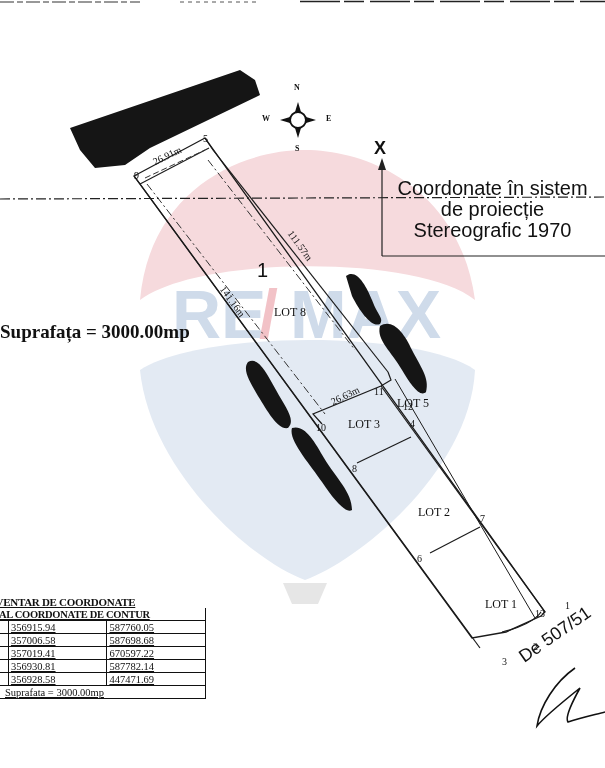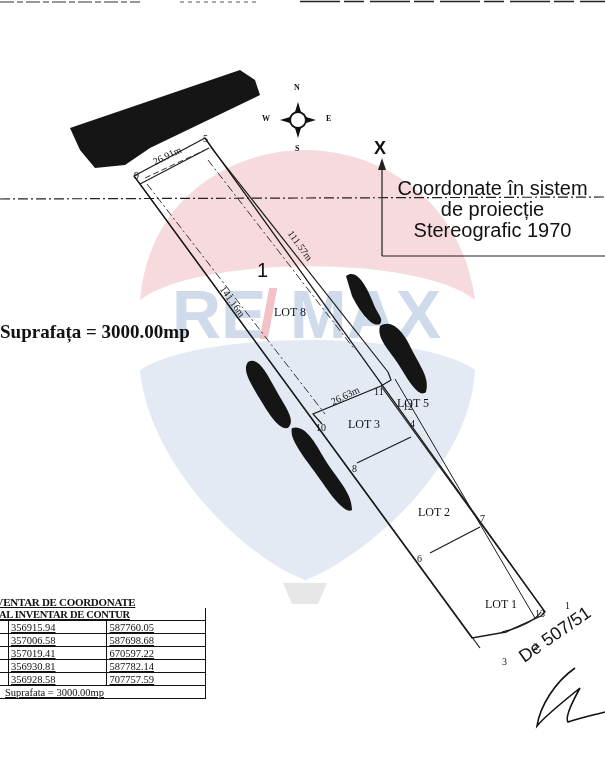--- a/index.html
+++ b/index.html
@@ -136,21 +136,21 @@
 <span class="abs stamp">De 507/51</span>
 <svg class="layer" width="605" height="768">
   <path d="M575,668 C555,682 540,706 537,726 C545,716 565,700 580,688 C570,706 565,718 568,722 C580,718 598,714 605,712" fill="none" stroke="#111" stroke-width="1.6"></path>
 </svg>
 
 <div class="abs tbl">
   <div class="tbl-title" style="margin-left:-14px;">INVENTAR DE COORDONATE</div>
   <table class="coords">
     <tbody>
         <tr>
-      <td colspan="3" class="tbl-title" style="text-align:left;border-top:none;padding-left:0;">AL INVENTAR DE CONTUR</td>
+      <td colspan="3" class="tbl-title" style="text-align:left;border-top:none;padding-left:0;">AL COORDONATE DE CONTUR</td>
     </tr>
     <tr>
       <td></td>
       <td>356915.94</td>
       <td>587760.05</td>
     </tr>
     <tr>
       <td></td>
       <td>357006.58</td>
       <td>587698.68</td>
@@ -161,20 +161,20 @@
       <td>670597.22</td>
     </tr>
     <tr>
       <td></td>
       <td>356930.81</td>
       <td>587782.14</td>
     </tr>
     <tr>
       <td></td>
       <td>356928.58</td>
-      <td>707757.59</td>
+      <td>447471.69</td>
     </tr>
     <tr>
       <td colspan="3" style="padding-left:6px;">Suprafata = 3000.00mp</td>
     </tr>
   </tbody>
     </table>
 </div>
 
 </body></html>

